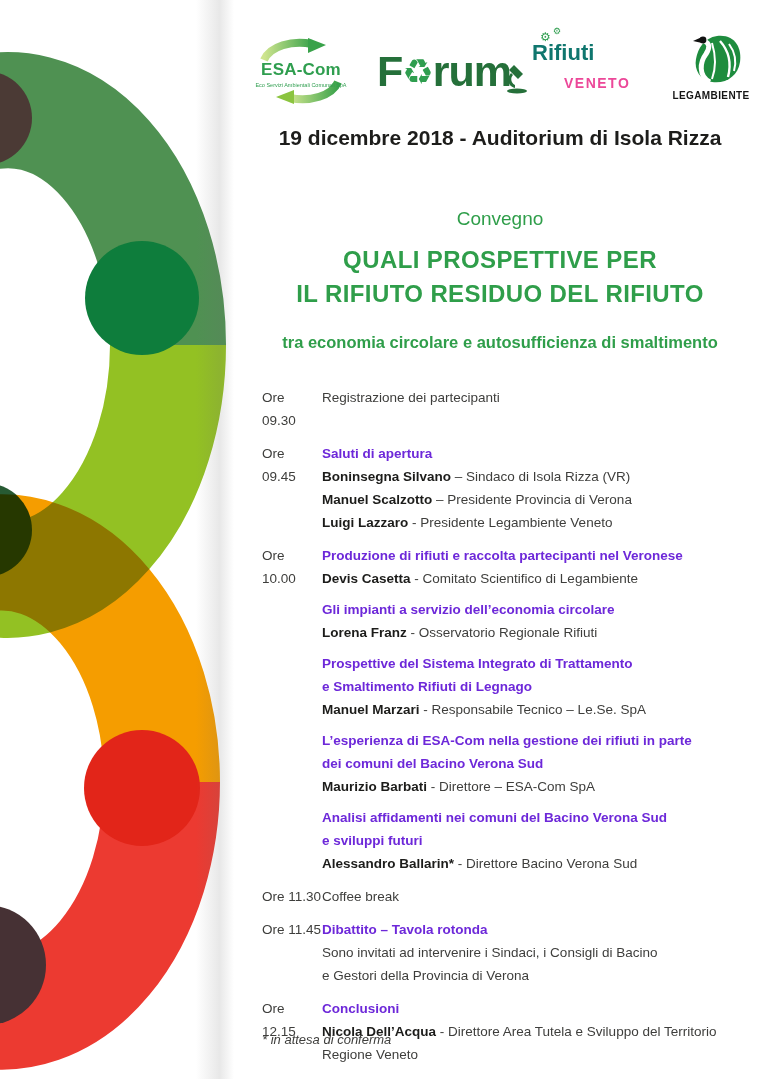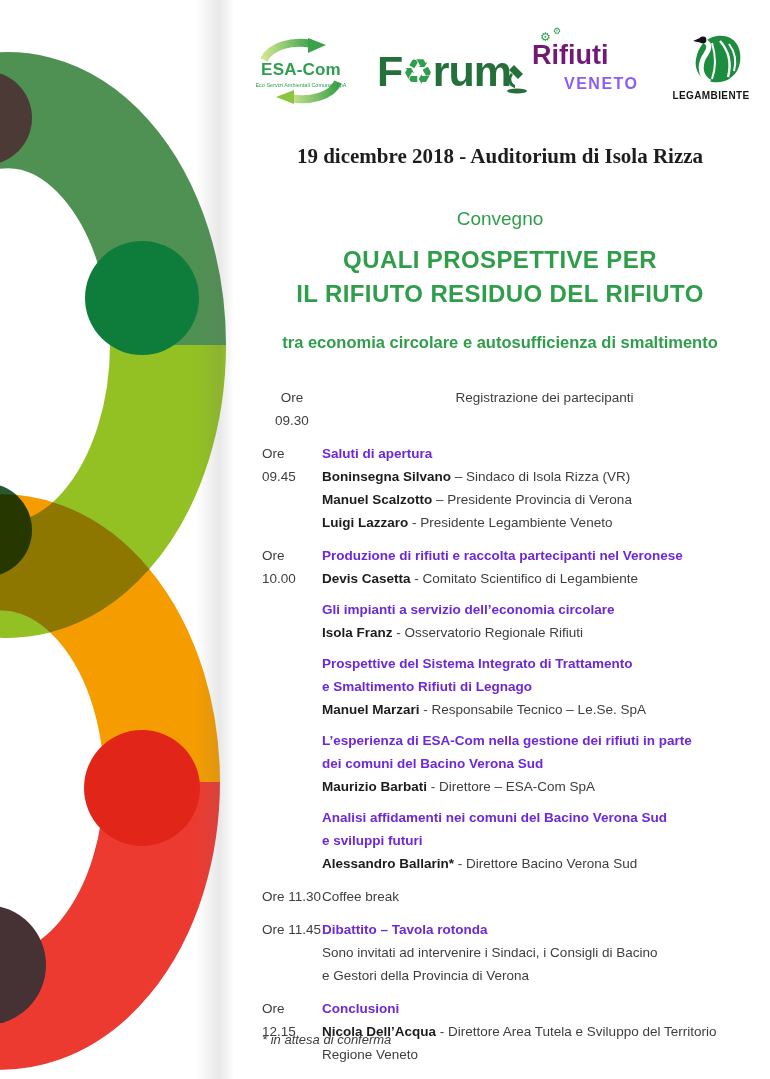--- a/index.html
+++ b/index.html
@@ -19,40 +19,40 @@
   .esacom .name{position:absolute;left:0;right:0;top:22px;text-align:center;
     font-weight:bold;font-size:17px;color:#2f9e4f;letter-spacing:0.2px;}
   .esacom .tagline{position:absolute;left:0;right:0;top:44px;text-align:center;
     font-size:5.5px;color:#2f9e4f;}
   .esacom svg{position:absolute;left:0;top:0;}
   .forum{position:absolute;left:377px;top:44px;width:270px;height:60px;}
   .forum .fword{position:absolute;left:0;top:6px;font-size:43px;line-height:1;
     font-weight:bold;color:#25703a;letter-spacing:-1px;}
   .forum .fword .recycle{font-size:35px;color:#2f9e4f;position:relative;top:-2px;}
   .forum .scope{position:absolute;left:129px;top:20px;}
-  .forum .rifiuti{position:absolute;left:155px;top:-2px;font-size:27px;line-height:1;
-    font-weight:bold;color:#701a75;}
-  .forum .veneto{position:absolute;left:187px;top:32px;font-size:16px;line-height:1;
-    font-weight:bold;color:#8b5cf6;letter-spacing:1.5px;}
+  .forum .rifiuti{position:absolute;left:155px;top:-2px;font-size:22px;line-height:1;
+    font-weight:bold;color:#0f766e;}
+  .forum .veneto{position:absolute;left:187px;top:32px;font-size:14px;line-height:1;
+    font-weight:bold;color:#ec4899;letter-spacing:1.5px;}
   .forum .gear1{position:absolute;left:163px;top:-13px;font-size:12px;color:#2f9e4f;line-height:1;}
   .forum .gear2{position:absolute;left:176px;top:-17px;font-size:9px;color:#2f9e4f;line-height:1;}
   .lega{position:absolute;left:672px;top:32px;width:78px;height:74px;text-align:center;}
   .lega .label{position:absolute;left:-4px;right:-4px;top:58px;font-size:10px;
     font-weight:bold;color:#151515;letter-spacing:0.4px;}
   
   .center-col{position:absolute;left:230px;width:540px;text-align:center;}
-  .date-line{top:144px;font-size:21px;font-weight:bold;color:#1d1d1b;font-family:Liberation Serif, serif;}
+  .date-line{top:126px;font-size:21px;font-weight:bold;color:#1d1d1b;}
   .address{top:171px;font-size:17.5px;color:#3e3e3c;}
   .kicker{top:208px;font-size:19px;color:#2f9e4a;}
   .main-title{top:243px;font-size:24px;font-weight:bold;color:#2f9e4a;letter-spacing:0.4px;line-height:34px;}
   .subtitle{top:333px;font-size:16.5px;font-weight:bold;color:#2f9e4a;}
   
   .program{position:absolute;left:262px;top:386px;width:505px;font-size:13.5px;line-height:23px;}
   .prog-row{display:flex;margin-top:10px;}
-  .prog-row:first-child{margin-top:0;text-align:center;}
+  .prog-row:first-child{margin-top:0;}
   .prog-time{width:60px;flex:none;color:#3e3e3c;}
   .prog-content{flex:1;}
   .p-line{white-space:nowrap;}
   .p-green{color:#6d28d9;font-weight:bold;}
   .p-name{color:#1c1c1a;font-weight:bold;}
   .p-gap{height:8px;}
   .footnote{position:absolute;left:262px;top:1032px;font-size:13px;font-style:italic;color:#3e3e3c;}
 </style>
 </head>
 <body>
@@ -146,21 +146,21 @@
       </div>
     </div>
 
     <div class="prog-row">
       <div class="prog-time">Ore 10.00</div>
       <div class="prog-content">
         <div class="p-line p-green">Produzione di rifiuti e raccolta partecipanti nel Veronese</div>
         <div class="p-line"><span class="p-name">Devis Casetta</span><span> - Comitato Scientifico di Legambiente</span></div>
         <div class="p-gap"></div>
         <div class="p-line p-green">Gli impianti a servizio dell’economia circolare</div>
-        <div class="p-line"><span class="p-name">Isola Franz</span><span> - Osservatorio Regionale Rifiuti</span></div>
+        <div class="p-line"><span class="p-name">Lorena Franz</span><span> - Osservatorio Regionale Rifiuti</span></div>
         <div class="p-gap"></div>
         <div class="p-line p-green">Prospettive del Sistema Integrato di Trattamento</div>
         <div class="p-line p-green">e Smaltimento Rifiuti di Legnago</div>
         <div class="p-line"><span class="p-name">Manuel Marzari</span><span> - Responsabile Tecnico – Le.Se. SpA</span></div>
         <div class="p-gap"></div>
         <div class="p-line p-green">L’esperienza di ESA-Com nella gestione dei rifiuti in parte</div>
         <div class="p-line p-green">dei comuni del Bacino Verona Sud</div>
         <div class="p-line"><span class="p-name">Maurizio Barbati</span><span> - Direttore – ESA-Com SpA</span></div>
         <div class="p-gap"></div>
         <div class="p-line p-green">Analisi affidamenti nei comuni del Bacino Verona Sud</div>

